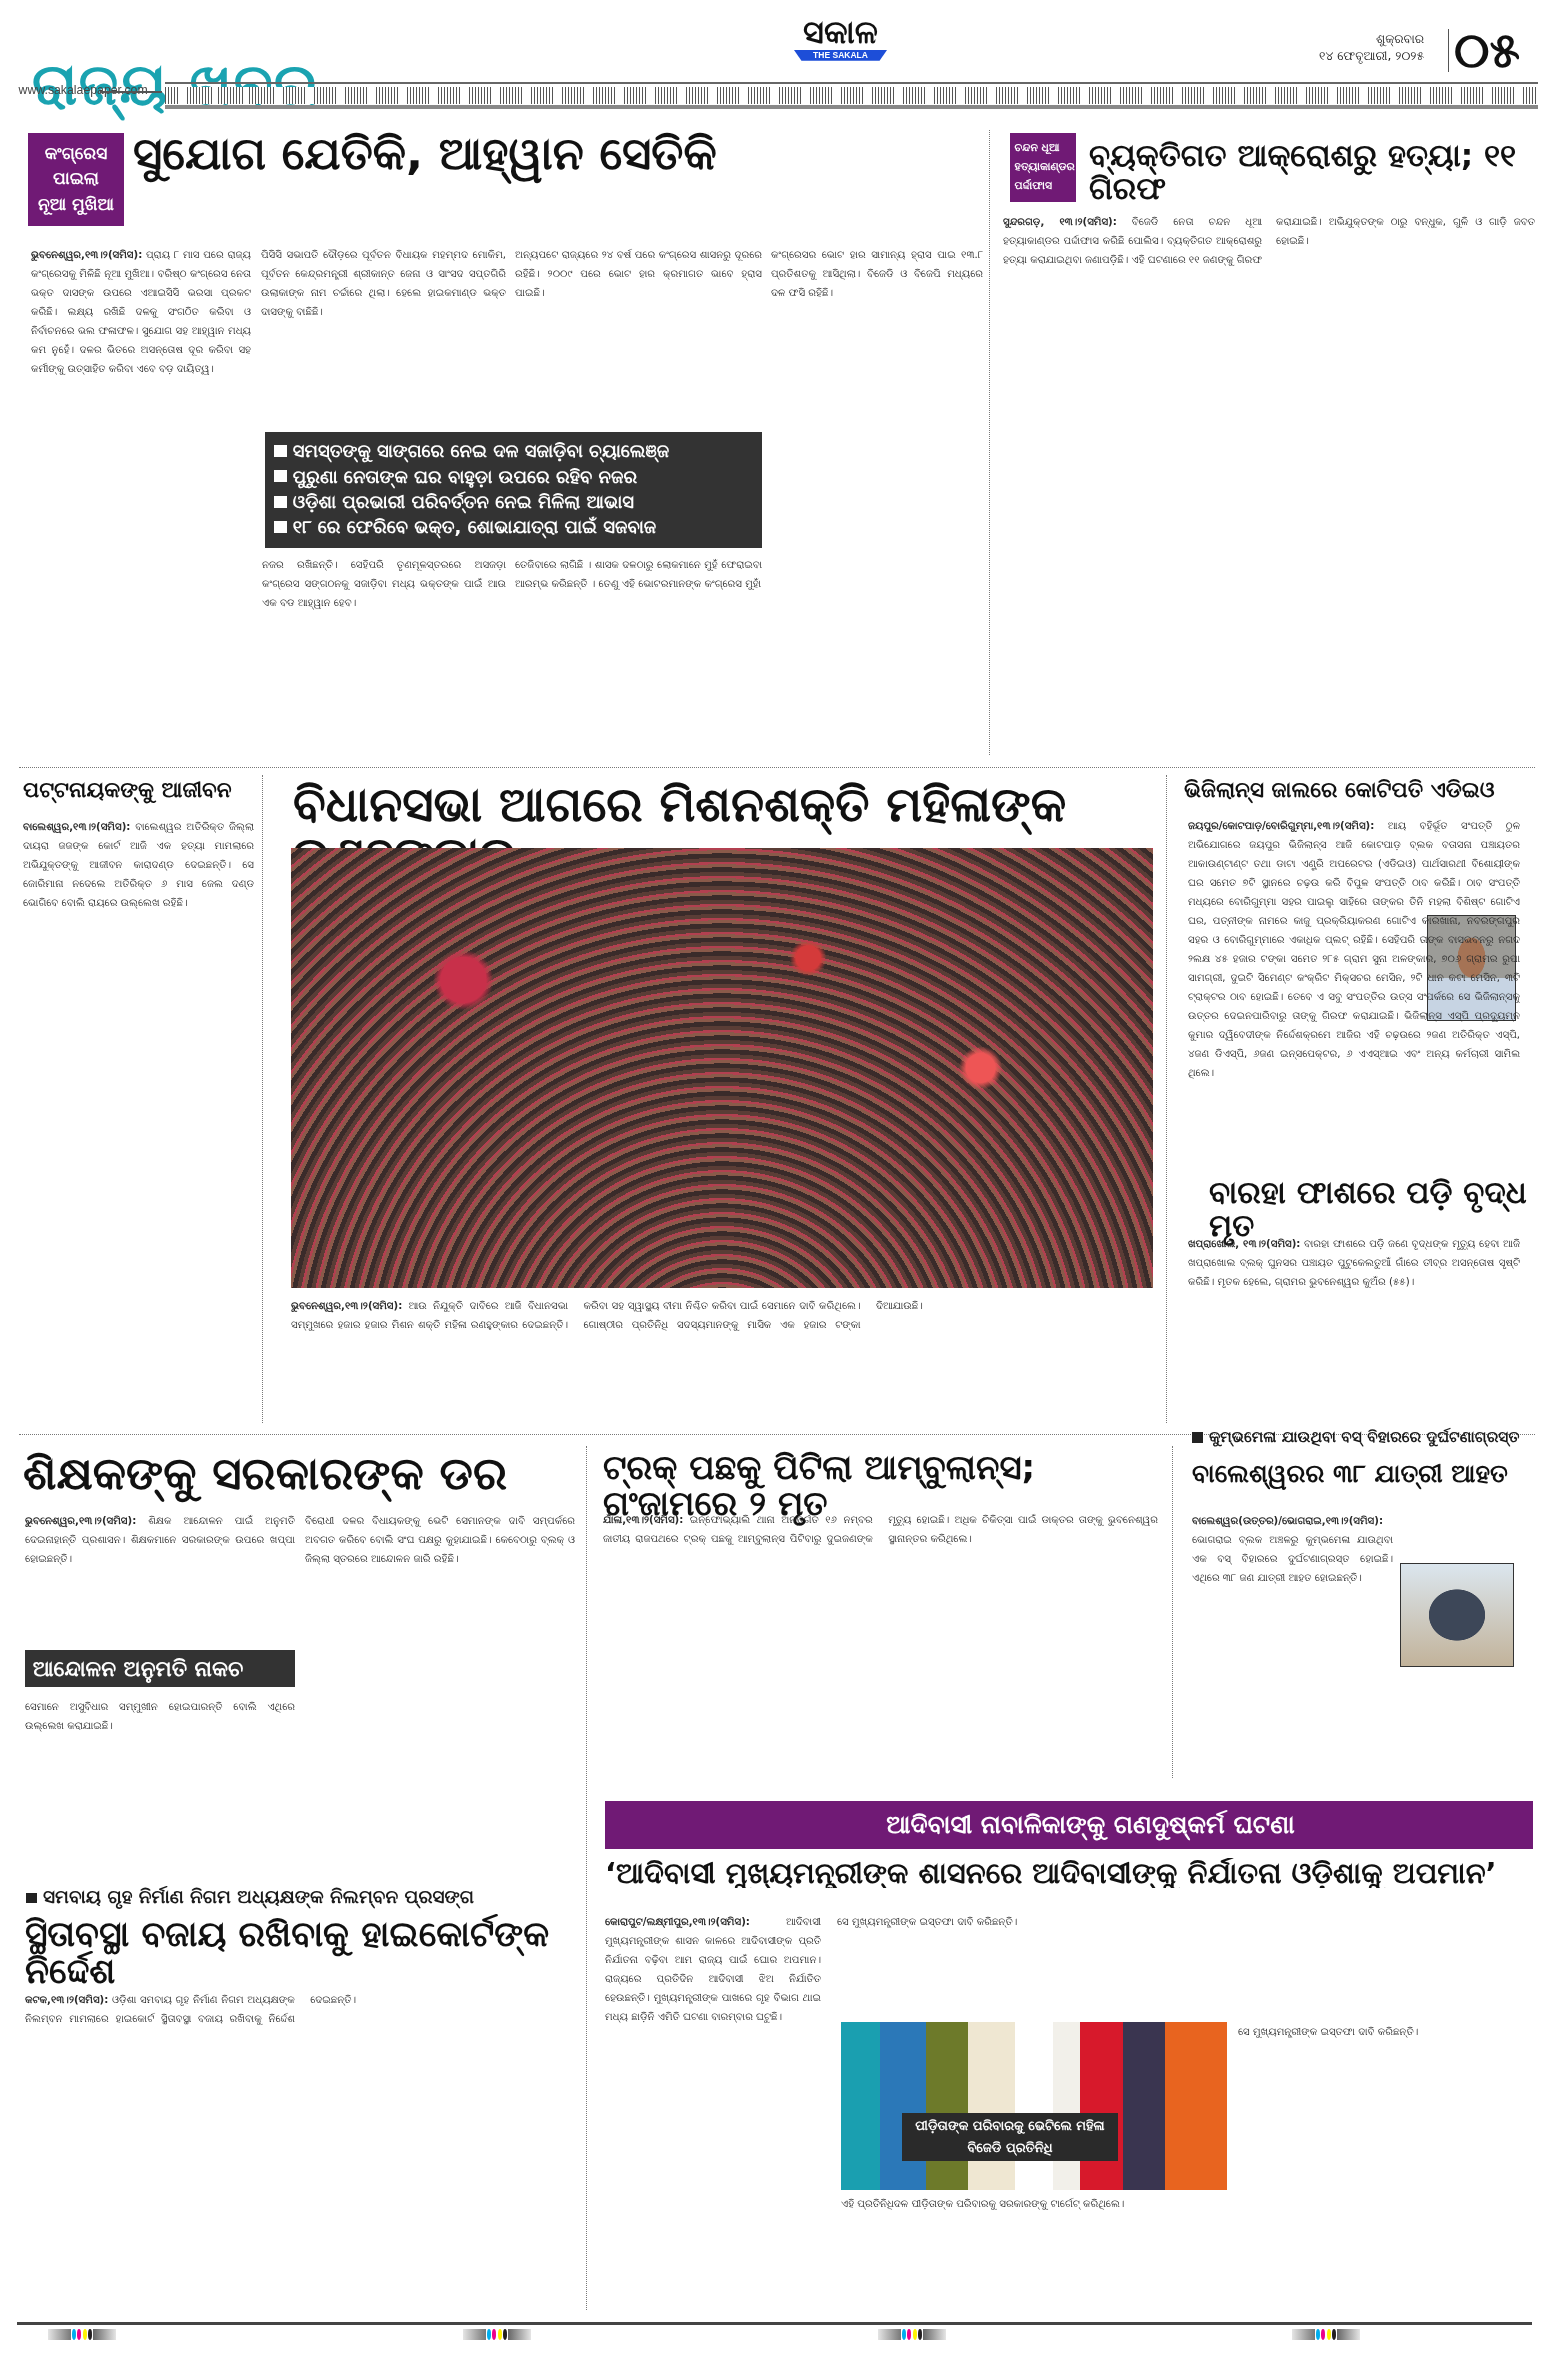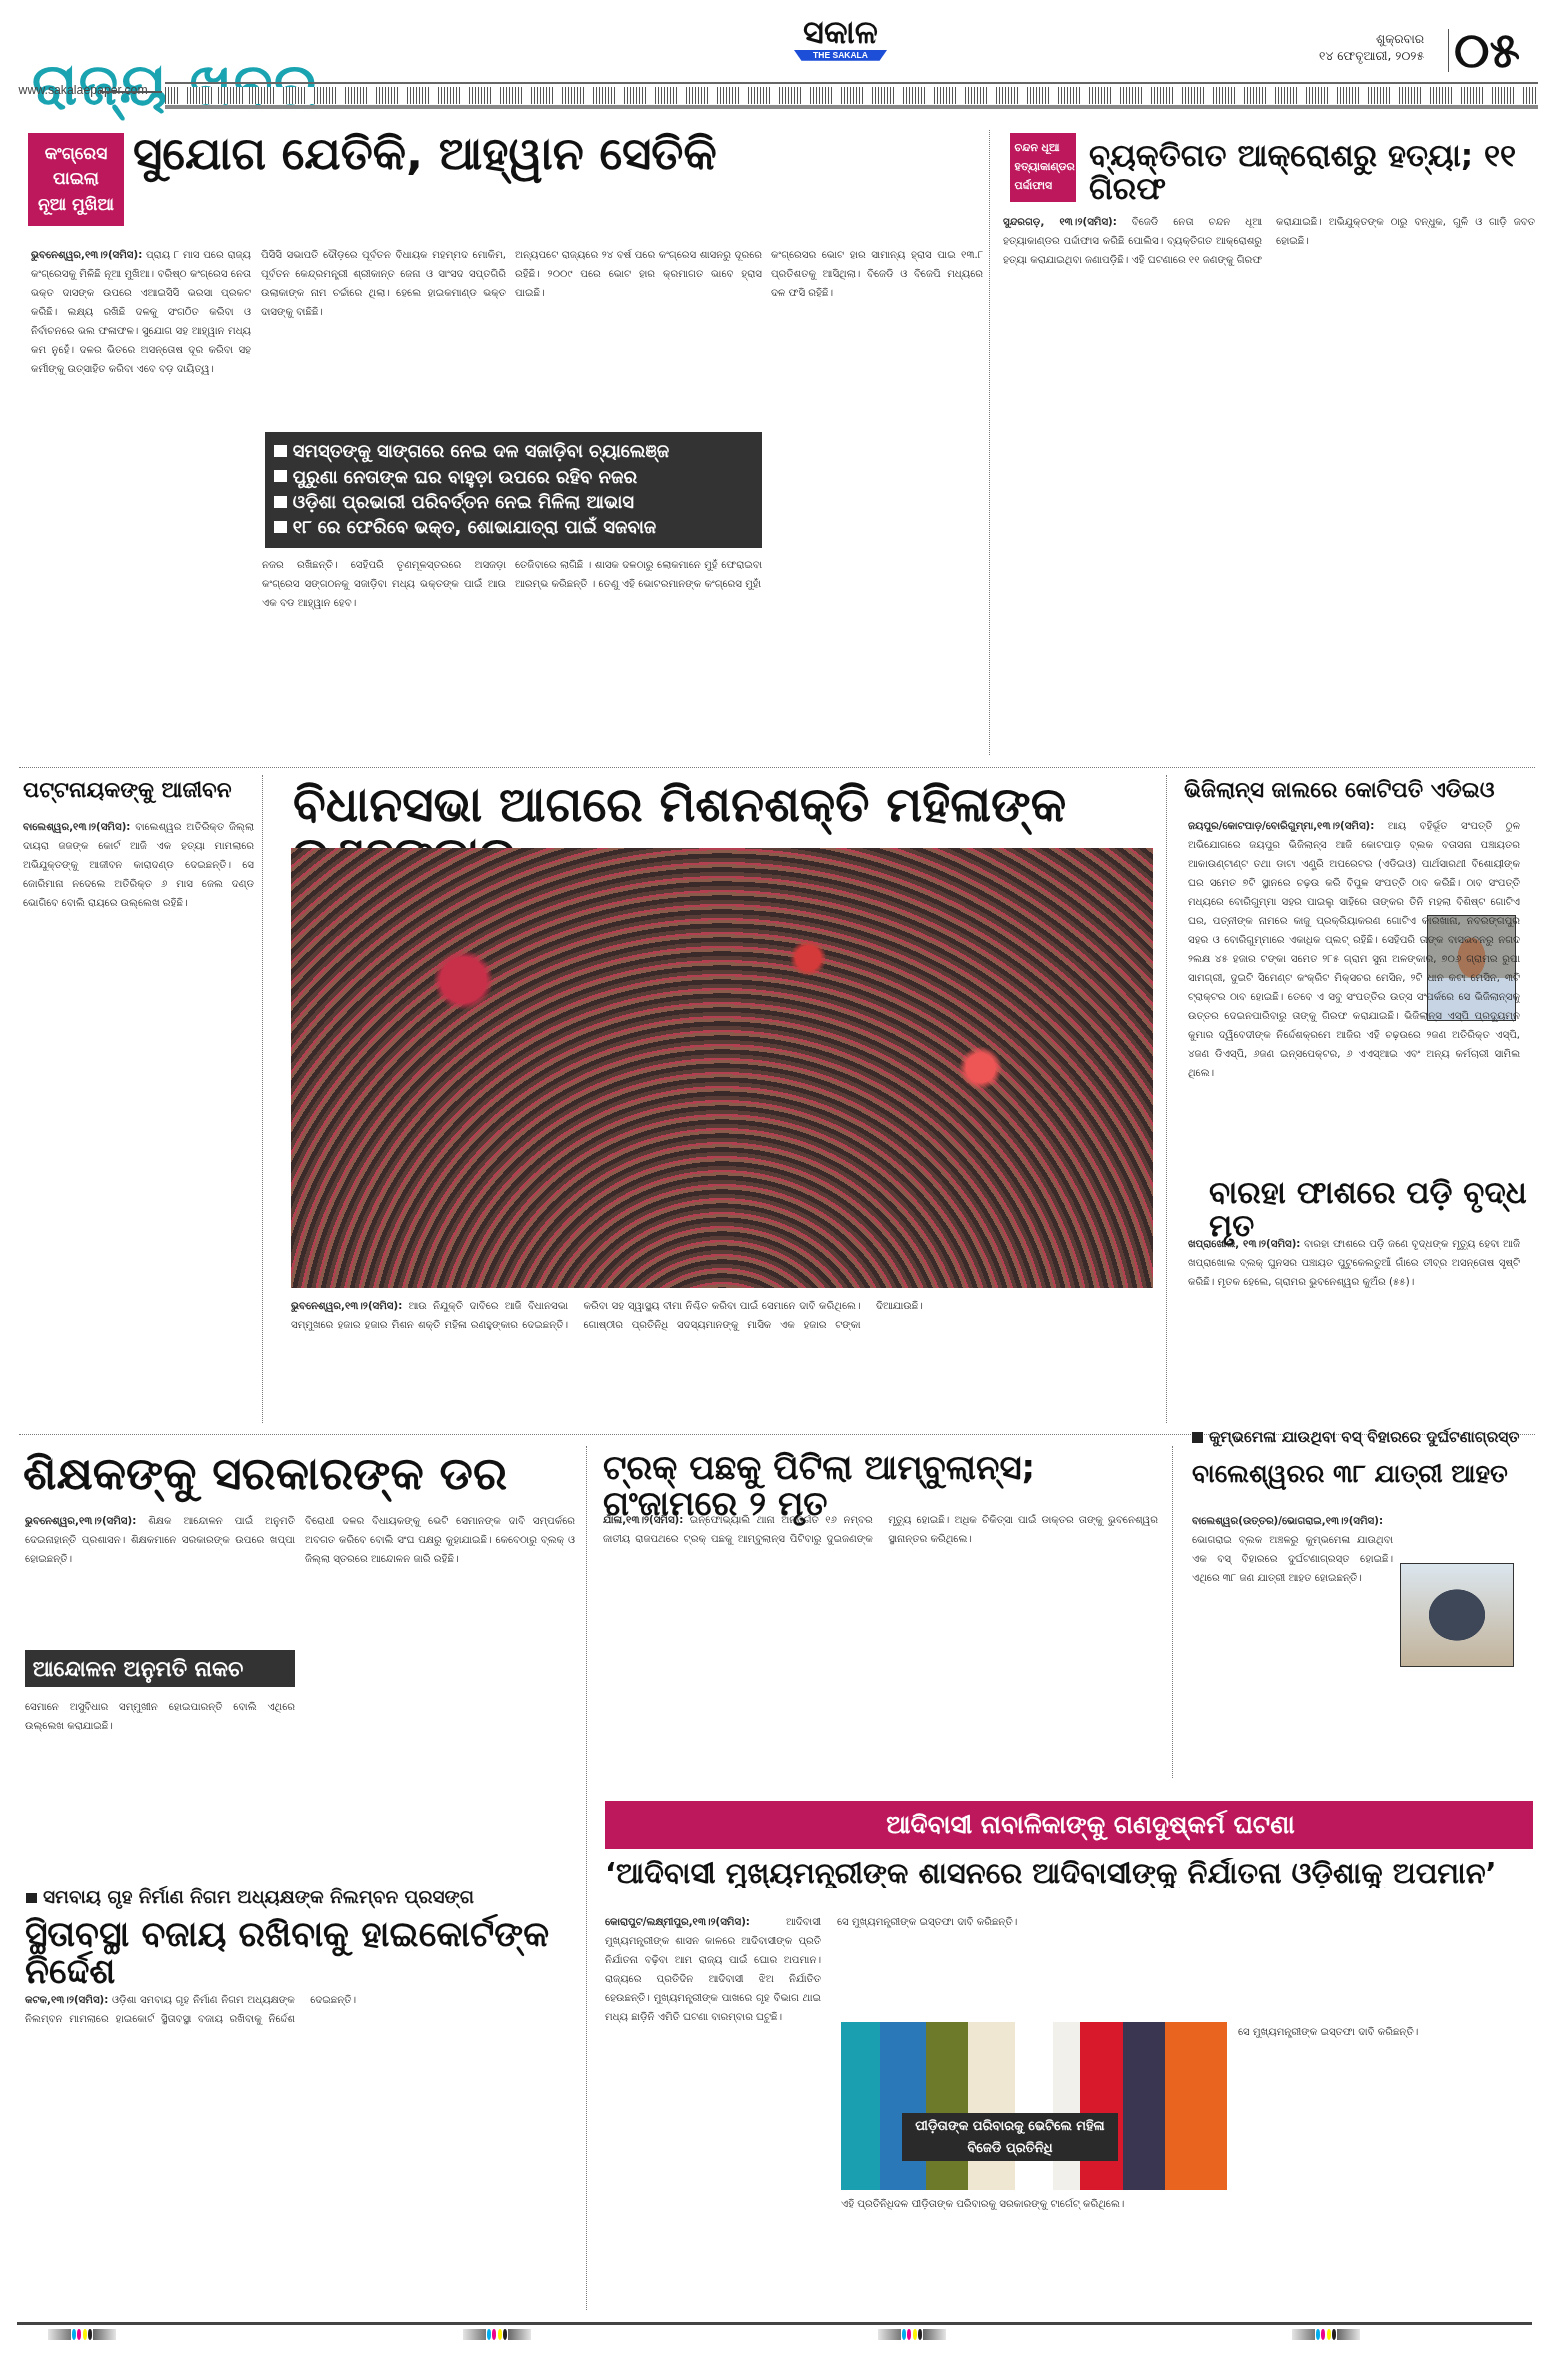--- a/index.html
+++ b/index.html
@@ -12,21 +12,21 @@
   .barcode .top { height: 2.3px; background: #666; }
   .barcode .ticks { height: 17px; margin-top: 2.3px; background: repeating-linear-gradient(90deg, #555 0 0.8px, #fff 0.8px 3.1px); }
   .barcode .bot { height: 3.9px; margin-top: 1.5px; background: #888; }
   .logo { left: 794px; top: 15px; width: 93px; }
   .logo-word { font-size: 32px; font-weight: bold; color: #111; text-align: center; line-height: 35px; }
   .logo-tag { background: #1d4ed8; color: #fff; font-family: "Liberation Sans", sans-serif; font-size: 8.5px; font-weight: bold; text-align: center; height: 10.8px; line-height: 10.8px; clip-path: polygon(0 0, 100% 0, 92% 100%, 8% 100%); }
   .dateblock { left: 1319px; top: 31px; text-align: right; font-size: 12.3px; line-height: 17px; color: #222; }
   .date-div { left: 1448px; top: 29px; width: 0.8px; height: 43px; background: #555; }
   .pagenum { left: 1454px; top: 21.6px; font-family: "DejaVu Sans", sans-serif; font-size: 49px; font-weight: bold; color: #111; }
 
-  .kicker { background: #be185d; color: #fff; font-weight: bold; }
+  .kicker { background: #701a75; color: #fff; font-weight: bold; }
   .hl { font-weight: bold; color: #111; line-height: 1.05; }
   .body-text { font-size: 10.2px; line-height: 19px; color: #2a2a2a; text-align: justify; overflow: hidden; }
   .vrule { border-left: 1.5px dotted #777; width: 0; }
   .hrule { border-top: 1.5px dotted #777; height: 0; }
   .darkbox { background: #333; color: #fff; }
   .darkbox .line { font-size: 18px; font-weight: bold; line-height: 25.4px; display: flex; align-items: center; gap: 6.2px; }
   .sq { display: inline-block; width: 12.3px; height: 12.3px; background: #fff; flex: none; }
   .bsq { display: inline-block; width: 10.8px; height: 10.8px; background: #222; margin-right: 6.2px; vertical-align: middle; }
   .photo { background: #888; overflow: hidden; }
   .crowd { background:

